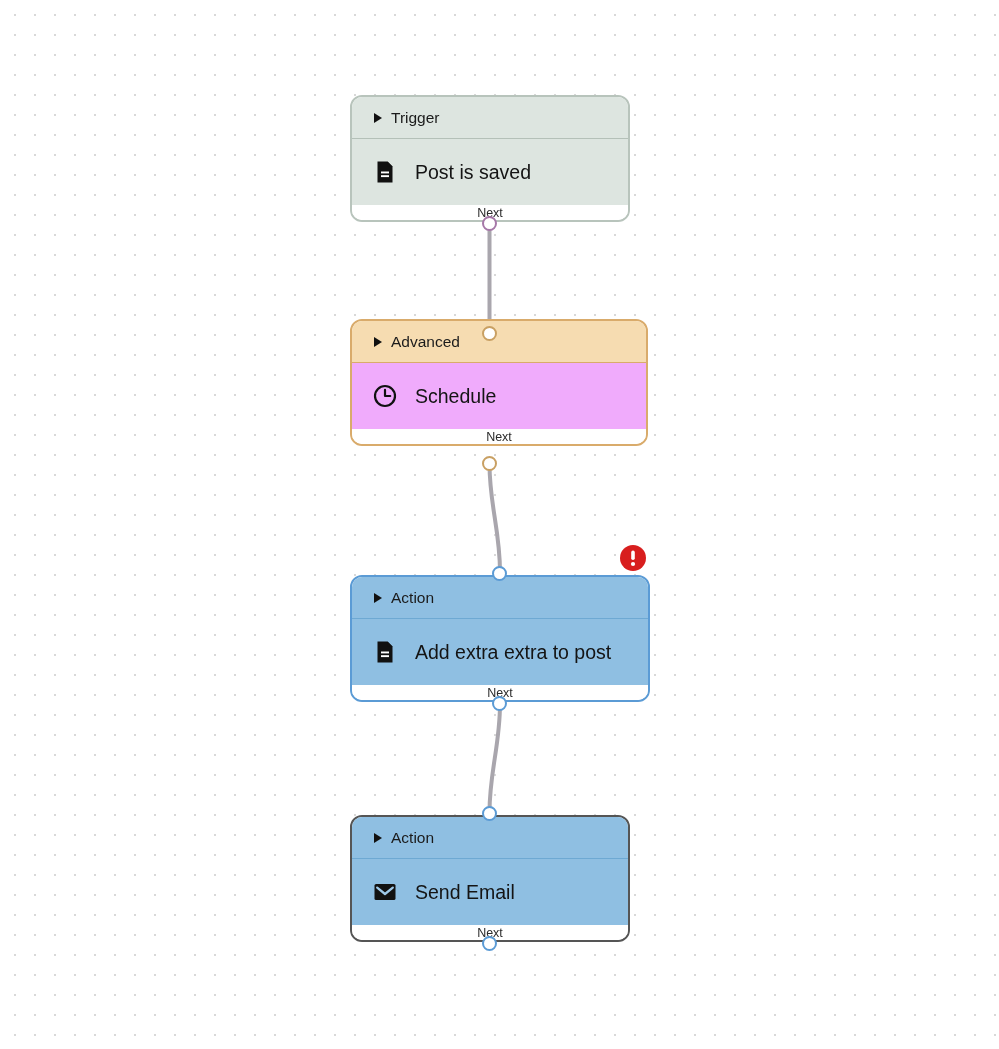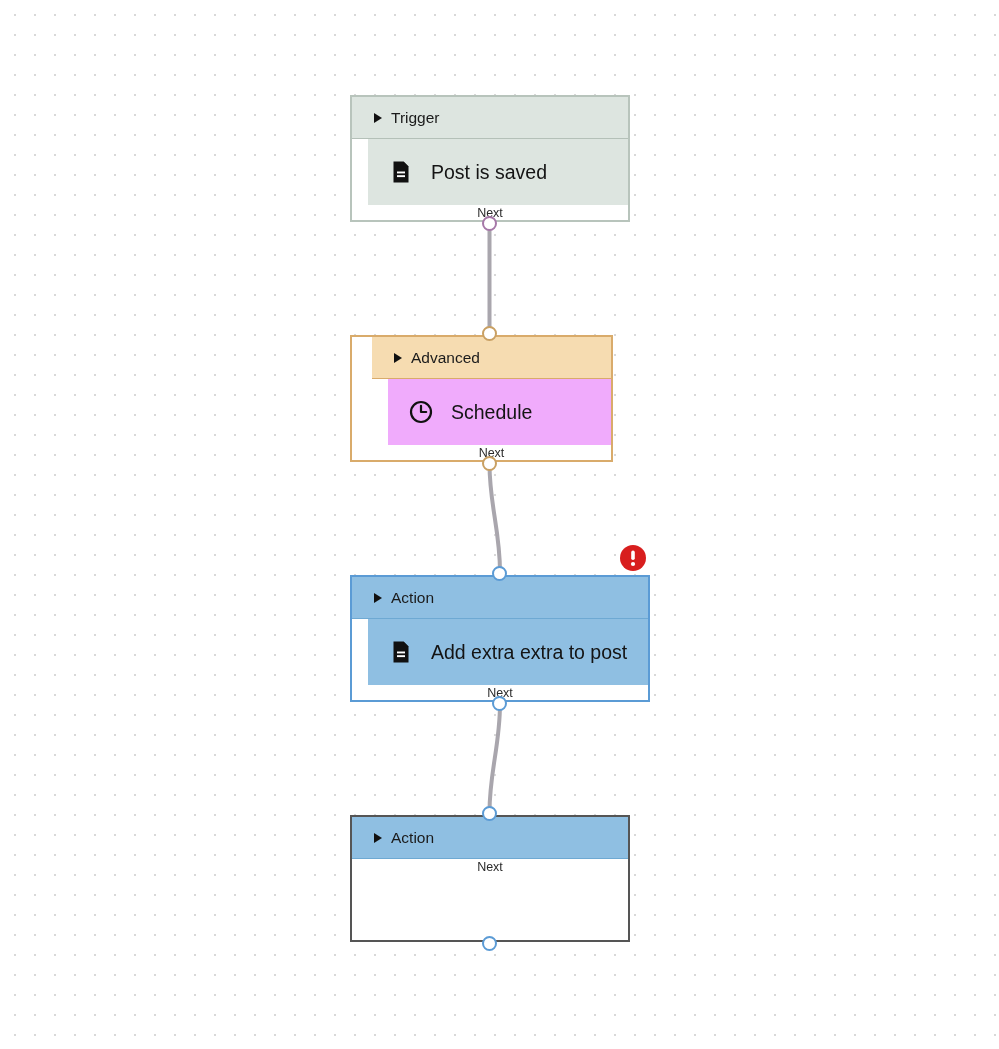--- a/index.html
+++ b/index.html
@@ -16,21 +16,21 @@
     background-size: 20px 20px;
     background-position: 5px 5px;
   }
   #edges {
     position: absolute; left: 0; top: 0;
     width: 999px; height: 1049px;
     pointer-events: none;
   }
   .node {
     position: absolute;
-    border-radius: 0;
+    border-radius: 12px;
     background: #ffffff;
     overflow: hidden;
   }
   .node-header {
     display: flex;
     align-items: center;
     gap: 9px;
     height: 41px;
     padding: 0 0 0 22px;
     font-size: 15.5px;
@@ -43,21 +43,20 @@
     border-bottom: 5.5px solid transparent;
     flex: 0 0 auto;
   }
   .node-divider { height: 1px; width: 100%; }
   .node-body {
     display: flex;
     align-items: center;
     gap: 18px;
     height: 66px;
     padding: 0 16px 0 21px;
-    margin-left: 16px;
   }
   .node-body .label {
     font-size: 19.5px;
     color: #141414;
     white-space: nowrap;
   }
   .icon { flex: 0 0 auto; width: 24px; height: 24px; display: block; }
   .node-footer {
     height: 30px;
     background: #ffffff;
@@ -111,21 +110,21 @@
               <rect x="8" y="11.5" width="8" height="1.9" fill="#fff"></rect>
               <rect x="8" y="15.2" width="8" height="1.9" fill="#fff"></rect>
             </svg>
           </span>
           <span class="label">Post is saved</span>
         </div>
         <div class="node-footer">
           <span>Next</span>
         </div>
       </div>
-      <div class="node" style="left: 350px; top: 335px; width: 263px; height: 127px; border: 2px solid rgb(217, 171, 107); padding-left: 20px;">
+      <div class="node" style="left: 350px; top: 319px; width: 298px; height: 127px; border: 2px solid rgb(217, 171, 107);">
         <div class="node-header" style="background:#f6dcb1">
           <span class="tri"></span>
           <span>Advanced</span>
         </div>
         <div class="node-divider" style="background:#d9ab6b"></div>
         <div class="node-body" style="background:#f0abfc">
           <span>
             <svg class="icon" viewBox="0 0 24 24" aria-hidden="true">
               <circle cx="12" cy="12" r="10" fill="none" stroke="#111" stroke-width="2.2"></circle>
               <path d="M12 5.8 V12 H17.2" fill="none" stroke="#111" stroke-width="2.2" stroke-linecap="round" stroke-linejoin="round"></path>
@@ -157,20 +156,29 @@
         <div class="node-footer">
           <span>Next</span>
         </div>
       </div>
       <div class="node" style="left: 350px; top: 815px; width: 280px; height: 127px; border: 2px solid rgb(85, 85, 85);">
         <div class="node-header" style="background:#8fbfe2">
           <span class="tri"></span>
           <span>Action</span>
         </div>
         <div class="node-divider" style="background:#6ea9d3"></div>
+        <div class="node-body" style="background:#8fbfe2">
+          <span>
+            <svg class="icon" viewBox="0 0 24 24" aria-hidden="true">
+              <rect x="1.5" y="4" width="21" height="16" rx="1.6" fill="#111"></rect>
+              <path d="M4.2 7.6 L12 14 L19.8 7.6" fill="none" stroke="#9ec8e8" stroke-width="2.3" stroke-linecap="round" stroke-linejoin="round"></path>
+            </svg>
+          </span>
+          <span class="label">Send Email</span>
+        </div>
         <div class="node-footer">
           <span>Next</span>
         </div>
       </div>
     </div>
 
 <div class="port" style="left: 482px; top: 216px; border-color: rgb(166, 120, 168);"></div>
     <div class="port" style="left: 482px; top: 326px; border-color: rgb(201, 160, 99);"></div>
     <div class="port" style="left: 482px; top: 456px; border-color: rgb(201, 160, 99);"></div>
     <div class="port" style="left: 492px; top: 566px; border-color: rgb(91, 155, 213);"></div>

